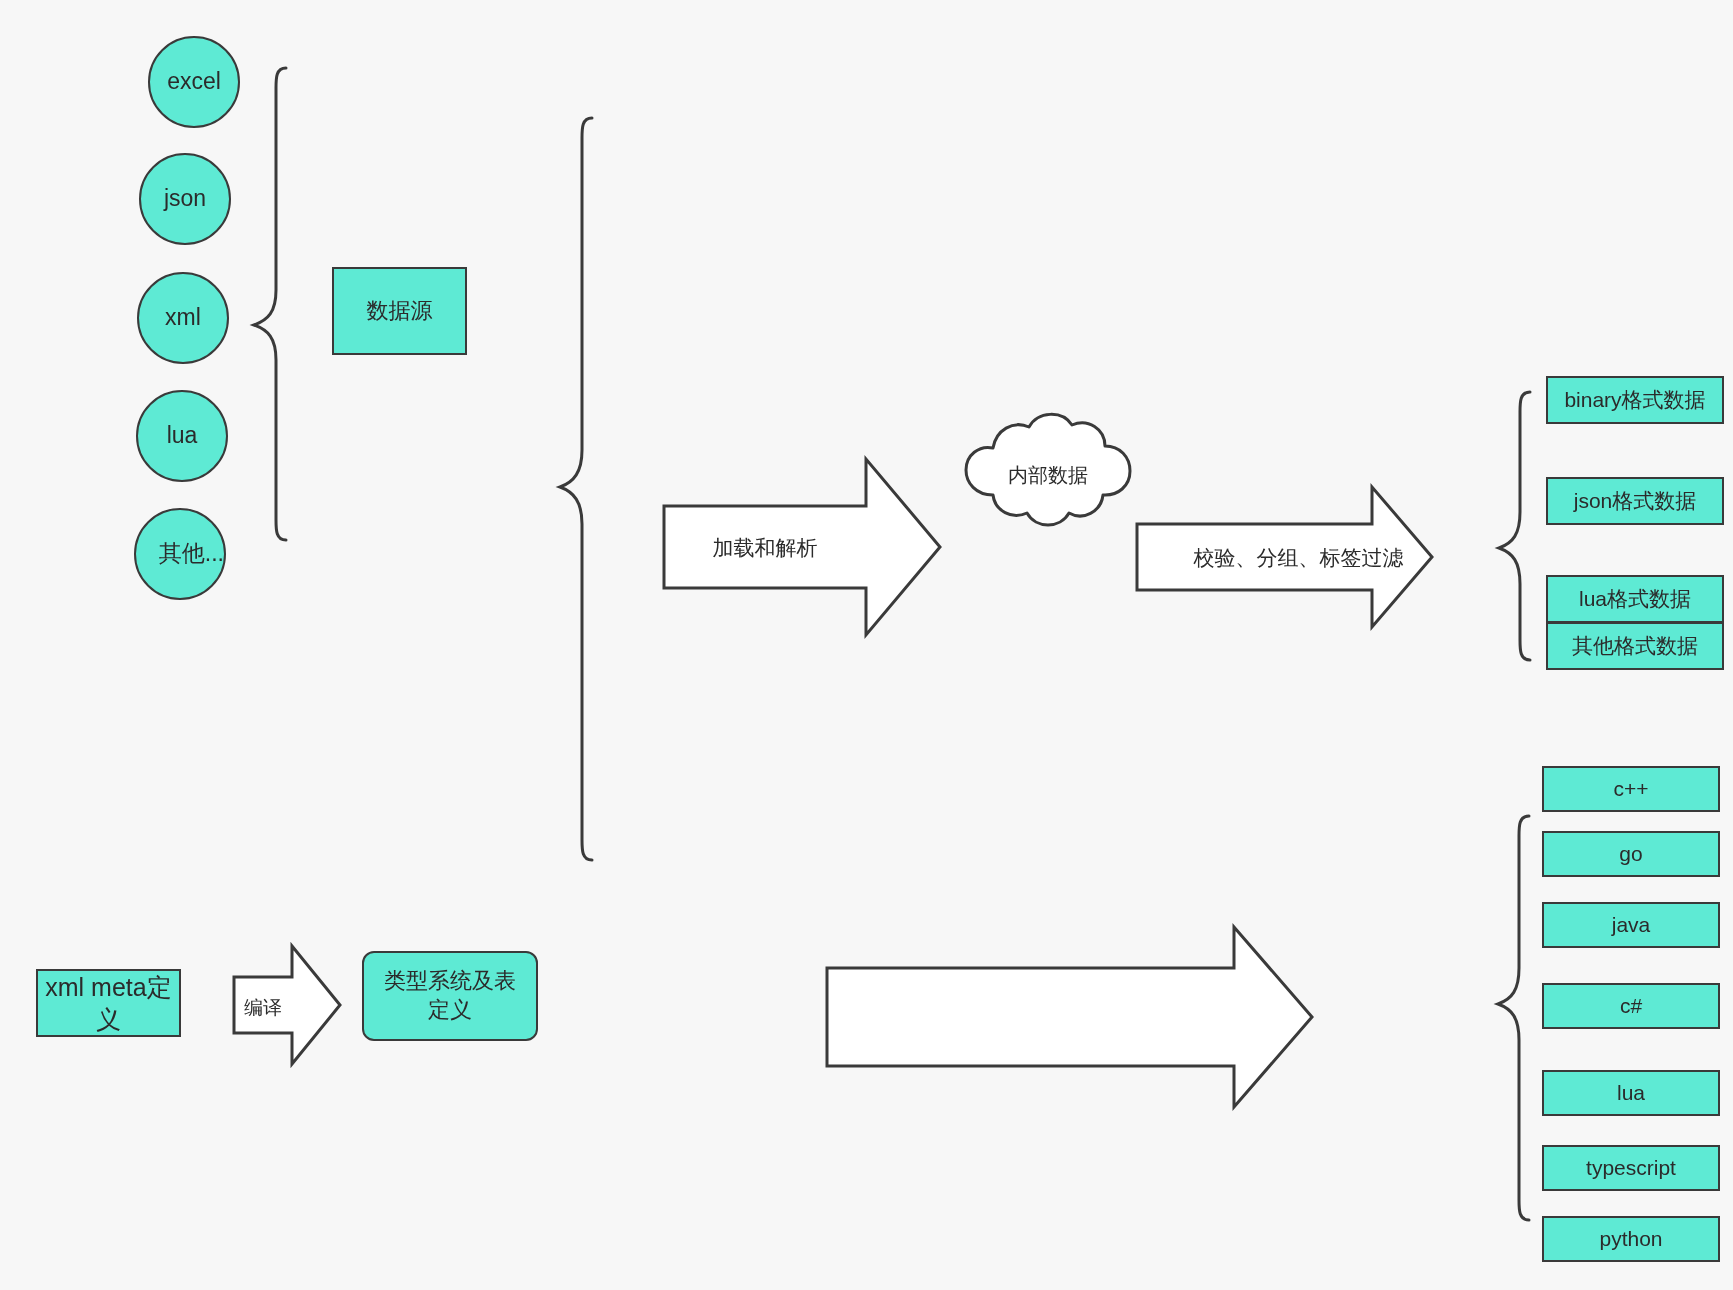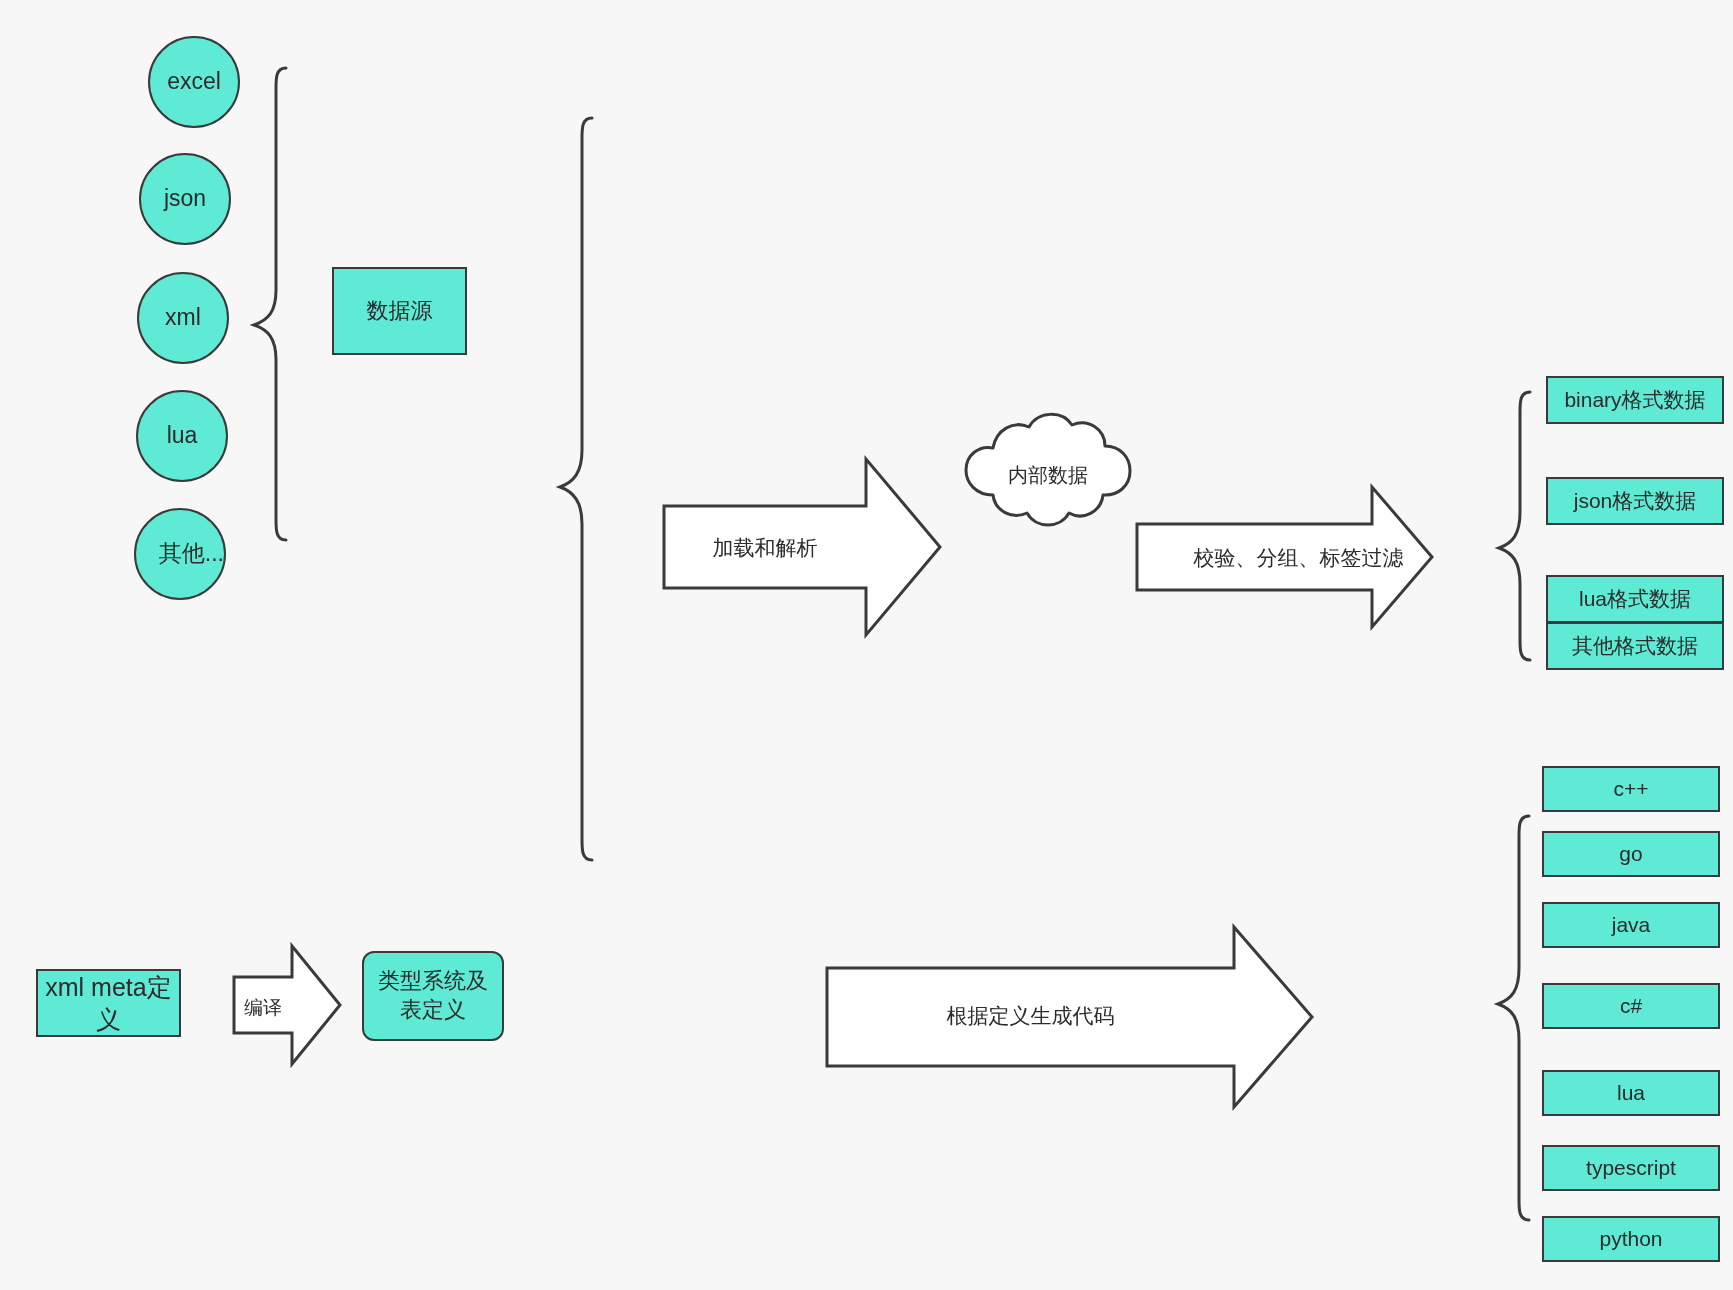--- a/index.html
+++ b/index.html
@@ -170,21 +170,20 @@
   <div class="node rect" style="left:332px; top:267px; width:135px; height:88px;">
     <span>数据源</span>
   </div>
 
   <div class="arrow-label" style="left:664px; top:534px; width:202px;">加载和解析</div>
 
   <div class="cloud-label" style="left:988px; top:462px; width:120px;">内部数据</div>
 
   <div class="arrow-label" style="left:1181px; top:544px; width:235px;">校验、分组、标签过滤</div>
 
-  <div class="arrow-label" style="left:827px; top:1002px; width:407px;">根据定义生成代码</div>
 
   <div class="arrow-label" style="left:232px; top:995px; width:62px; font-size:19px;">编译</div>
 
   <div class="node small-rect" style="left:1546px; top:376px; width:178px; height:48px;">
     <span>binary格式数据</span>
   </div>
   <div class="node small-rect" style="left:1546px; top:477px; width:178px; height:48px;">
     <span>json格式数据</span>
   </div>
   <div class="node small-rect" style="left:1546px; top:575px; width:178px; height:48px;">
@@ -213,17 +212,17 @@
     <span>typescript</span>
   </div>
   <div class="node small-rect" style="left:1542px; top:1216px; width:178px; height:46px;">
     <span>python</span>
   </div>
 
   <div class="node rect" style="left:36px; top:969px; width:145px; height:68px; font-size:25px;">
     <span>xml meta定义</span>
   </div>
 
-  <div class="node rounded" style="left:362px; top:951px; width:142px; height:90px; padding:18px 10px;">
+  <div class="node rounded" style="left:362px; top:951px; width:176px; height:90px; padding:18px 10px;">
     <span>类型系统及表定义</span>
   </div>
 
 </div>
 
 </body></html>

